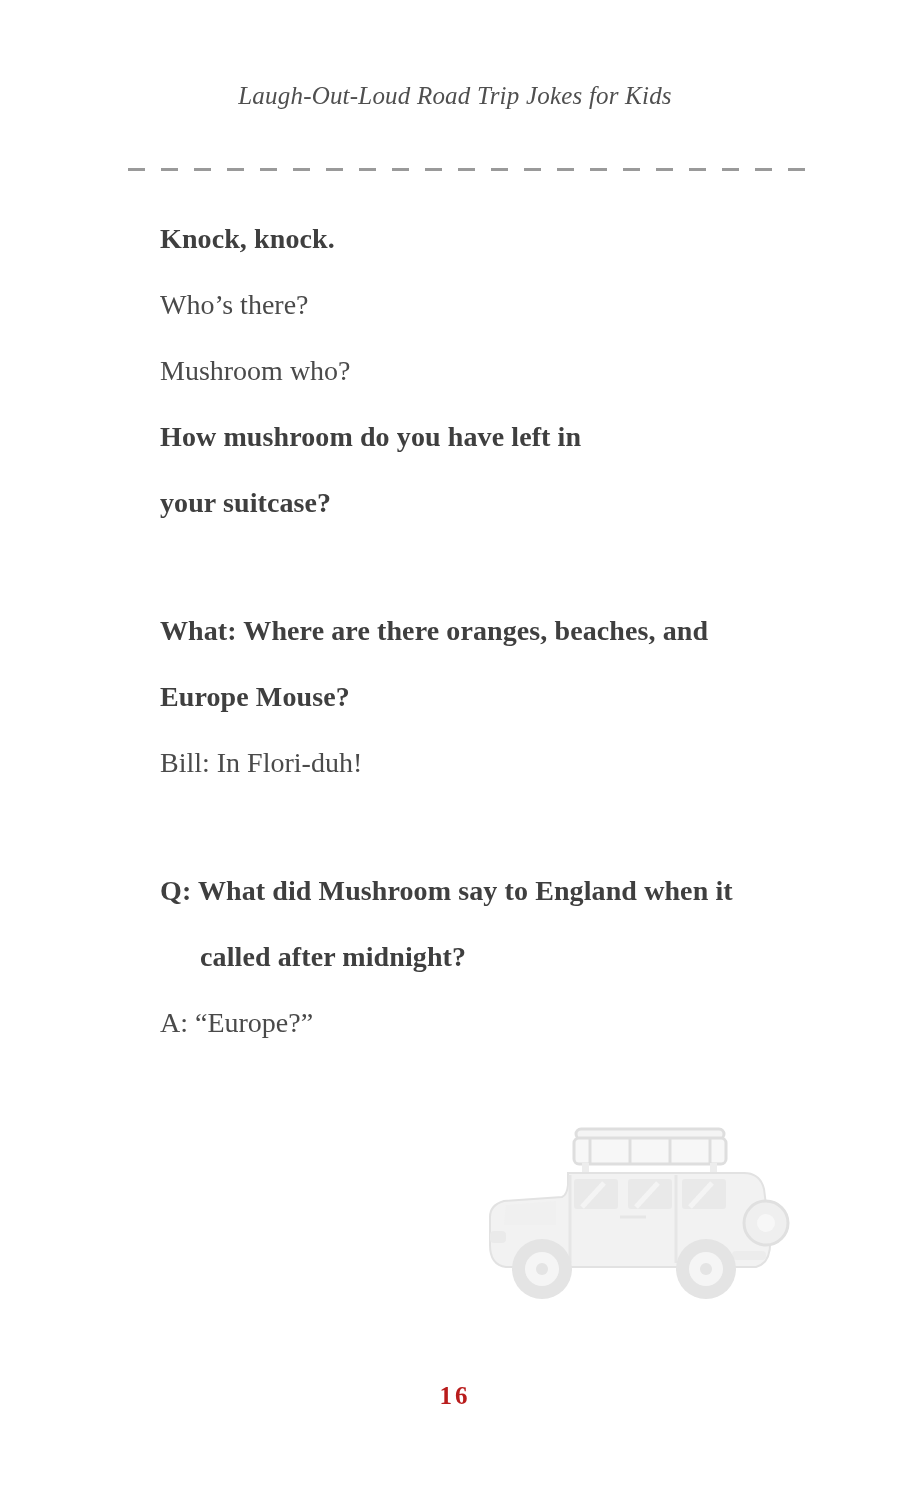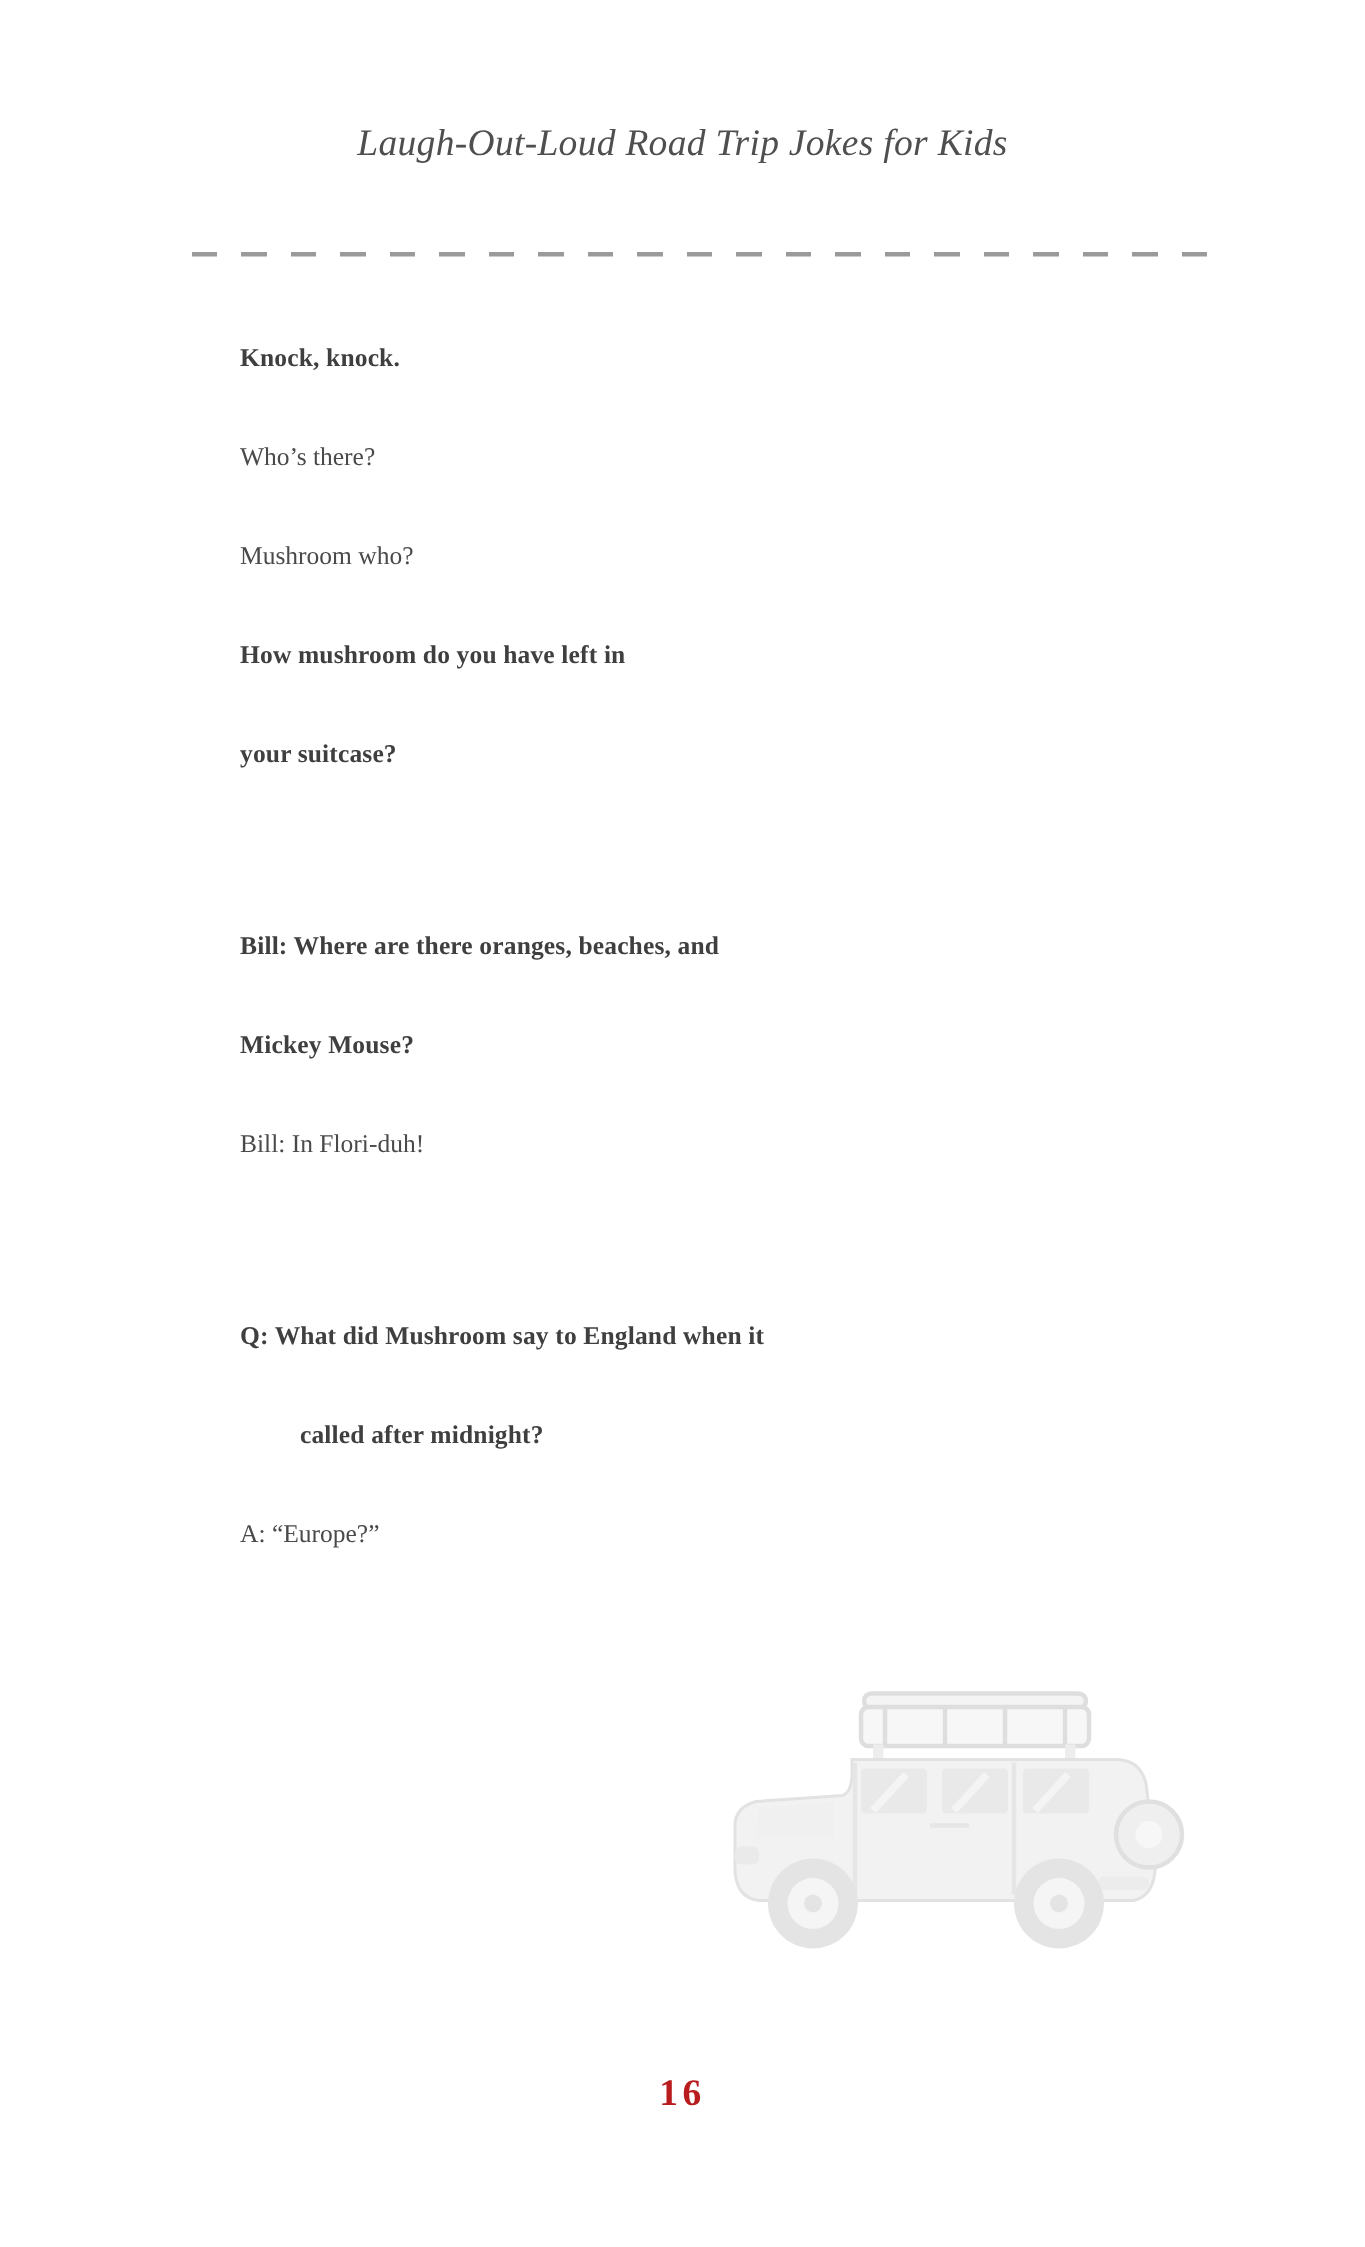--- a/index.html
+++ b/index.html
@@ -52,21 +52,21 @@
   }
 
   .body-area {
     position: absolute;
     top: 206px;
     left: 160px;
     width: 660px;
   }
 
   .line {
-    font-size: 17px;
+    font-size: 28px;
     line-height: 66px;
     color: #4a4a4a;
     white-space: pre-wrap;
   }
   .line.bold {
     font-weight: bold;
     color: #3f3f3f;
     letter-spacing: 0.1px;
   }
   .line.indent {
@@ -112,22 +112,22 @@
       <div class="line bold">Knock, knock.</div>
       <div class="line">Who’s there?</div>
       <div class="line">Mushroom who?</div>
       <div class="line bold">How mushroom do you have left in</div>
       <div class="line bold">your suitcase?</div>
     </div>
 
     <div class="gap"></div>
 
     <div>
-      <div class="line bold">Bill: Where are there oranges, beaches, and</div>
-      <div class="line bold">Mickey Mouse?</div>
+      <div class="line bold">What: Where are there oranges, beaches, and</div>
+      <div class="line bold">Europe Mouse?</div>
       <div class="line">Bill: In Flori-duh!</div>
     </div>
 
     <div class="gap"></div>
 
     <div>
       <div class="line bold">Q: What did Mushroom say to England when it</div>
       <div class="line bold indent">called after midnight?</div>
       <div class="line">A: “Europe?”</div>
     </div>

